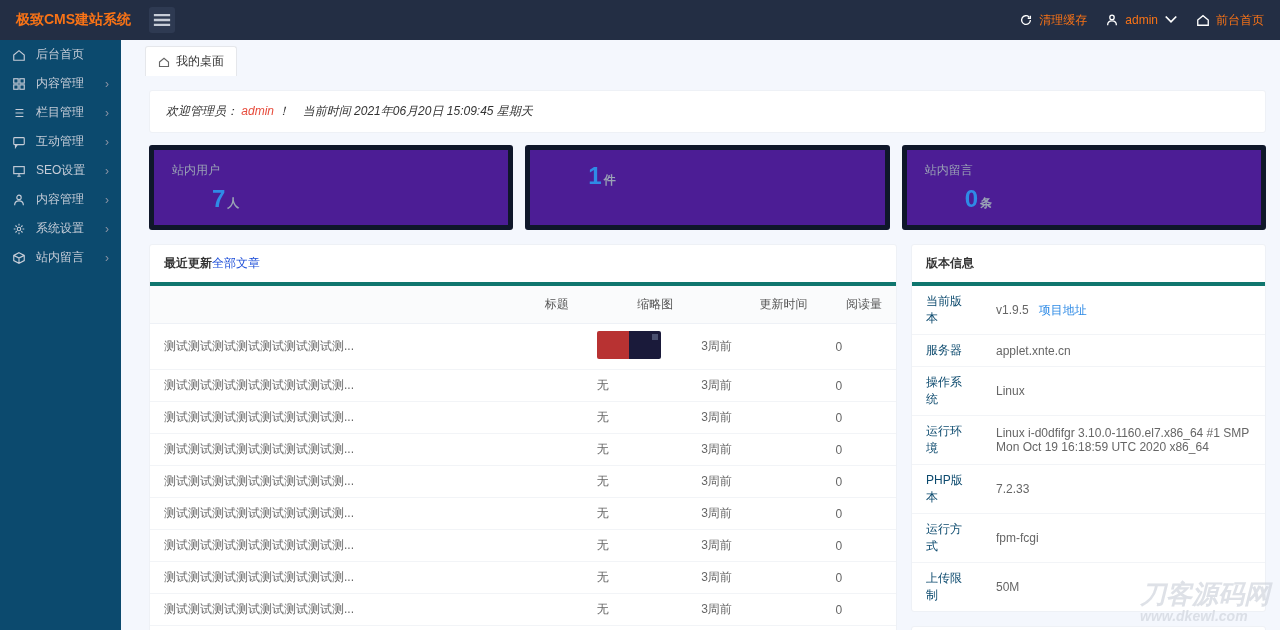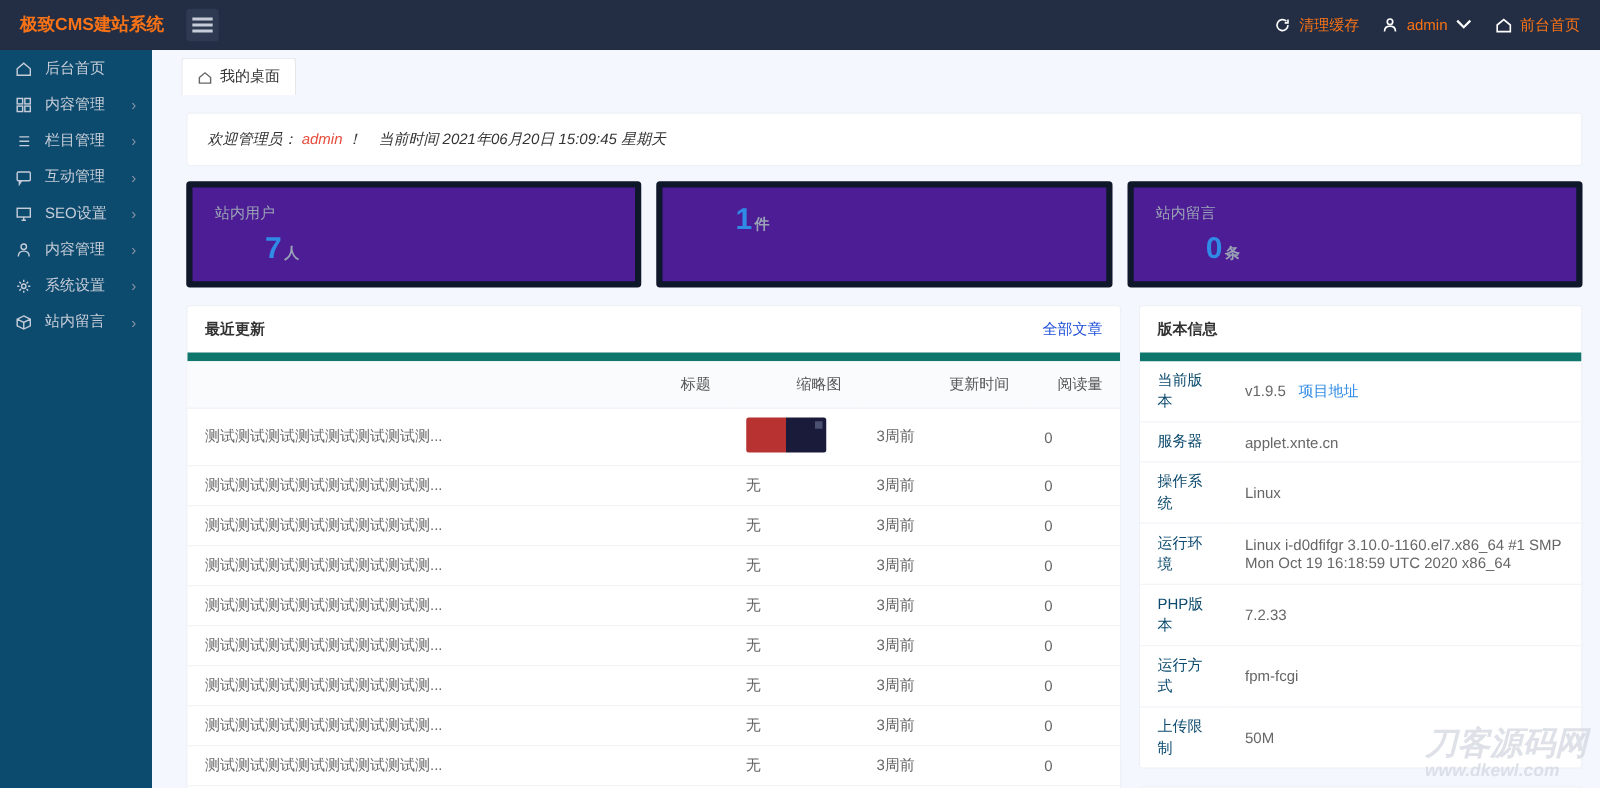--- a/index.html
+++ b/index.html
@@ -31,21 +31,21 @@
 .stat-card { flex: 1; background: #4c1d95; border: 5px solid #0f172a; border-radius: 3px; padding: 12px 18px; }
 .stat-label { color: #9aa3b5; font-size: 12px; margin-bottom: 6px; }
 .stat-num { color: #2f8be6; font-size: 24px; font-weight: 700; margin-left: 40px; }
 .stat-num .unit { font-size: 12px; color: #9aa3b5; margin-left: 2px; }
 
 .panels { display: flex; gap: 14px; align-items: flex-start; }
 .panel-left { flex: 1; }
 .panel-right { width: 355px; display: flex; flex-direction: column; gap: 14px; }
 
 .card { background: #fff; border: 1px solid #eef1f6; border-radius: 3px; margin-bottom: 14px; }
-.card-head { padding: 10px 14px; border-bottom: 7px solid #0f766e; display: flex; justify-content: space-between; align-items: center; font-size: 12px; font-weight: bold; }
+.card-head { padding: 10px 14px; border-bottom: 4px solid #0f766e; display: flex; justify-content: flex-start; align-items: center; font-size: 12px; font-weight: bold; }
 .card-head a { color: #1d4ed8; text-decoration: none; font-weight: normal; cursor: pointer; }
 
 table { width: 100%; border-collapse: collapse; }
 th { text-align: right; padding: 10px 14px; background: #fafbfc; color: #555; font-weight: normal; font-size: 12px; border-bottom: 1px solid #eef1f6; }
 td { padding: 7px 14px; border-bottom: 1px solid #f2f4f7; color: #666; font-size: 12px; vertical-align: middle; }
 tr:last-child td { border-bottom: none; }
 .thumb { width: 64px; height: 28px; background: linear-gradient(90deg, #b83232 50%, #1a1a3a 50%); border-radius: 2px; display: inline-block; position: relative; }
 .thumb::after { content: ""; position: absolute; right: 3px; top: 3px; width: 6px; height: 6px; background: #4a5070; }
 
 .info-table td:first-child { width: 70px; color: #0c4a6e; }

